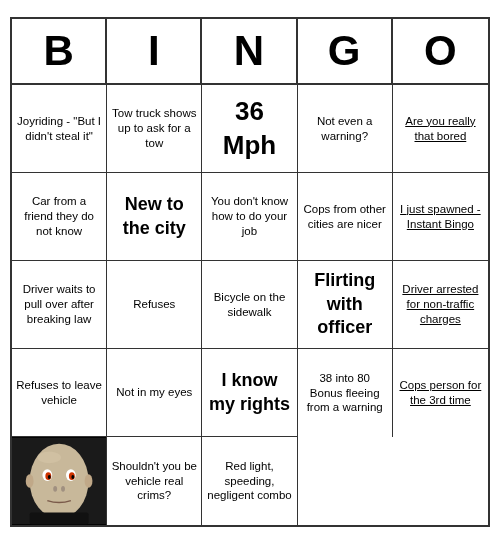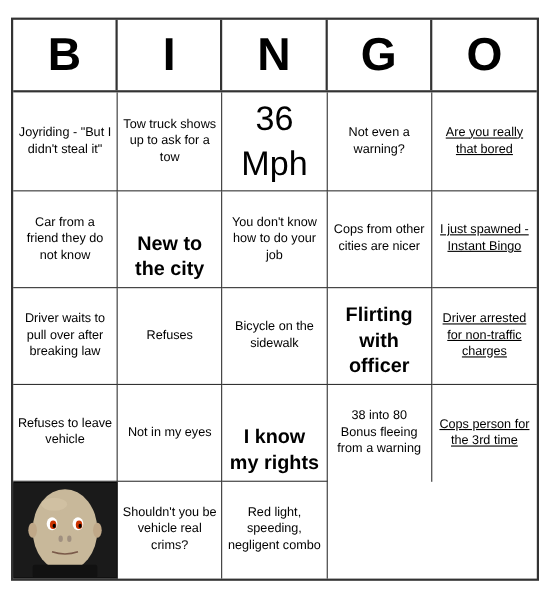--- a/index.html
+++ b/index.html
@@ -51,27 +51,26 @@
       overflow: hidden;
     }
     .bingo-cell:nth-child(5n) {
       border-right: none;
       text-decoration: underline;
     }
     .bingo-cell:nth-last-child(-n+5) {
       border-bottom: none;
     }
     .bingo-cell.large-text {
-      font-size: 31px;
-      font-weight: normal;
+      font-size: 26px;
+      font-weight: bold;
     }
     .bingo-cell.medium-text {
       font-size: 18px;
       font-weight: bold;
-      align-items: flex-end;
     }
     .voldemort-cell {
       background: #000;
       padding: 0;
     }
   </style>
 </head>
 <body>
 
 <div class="bingo-card">

